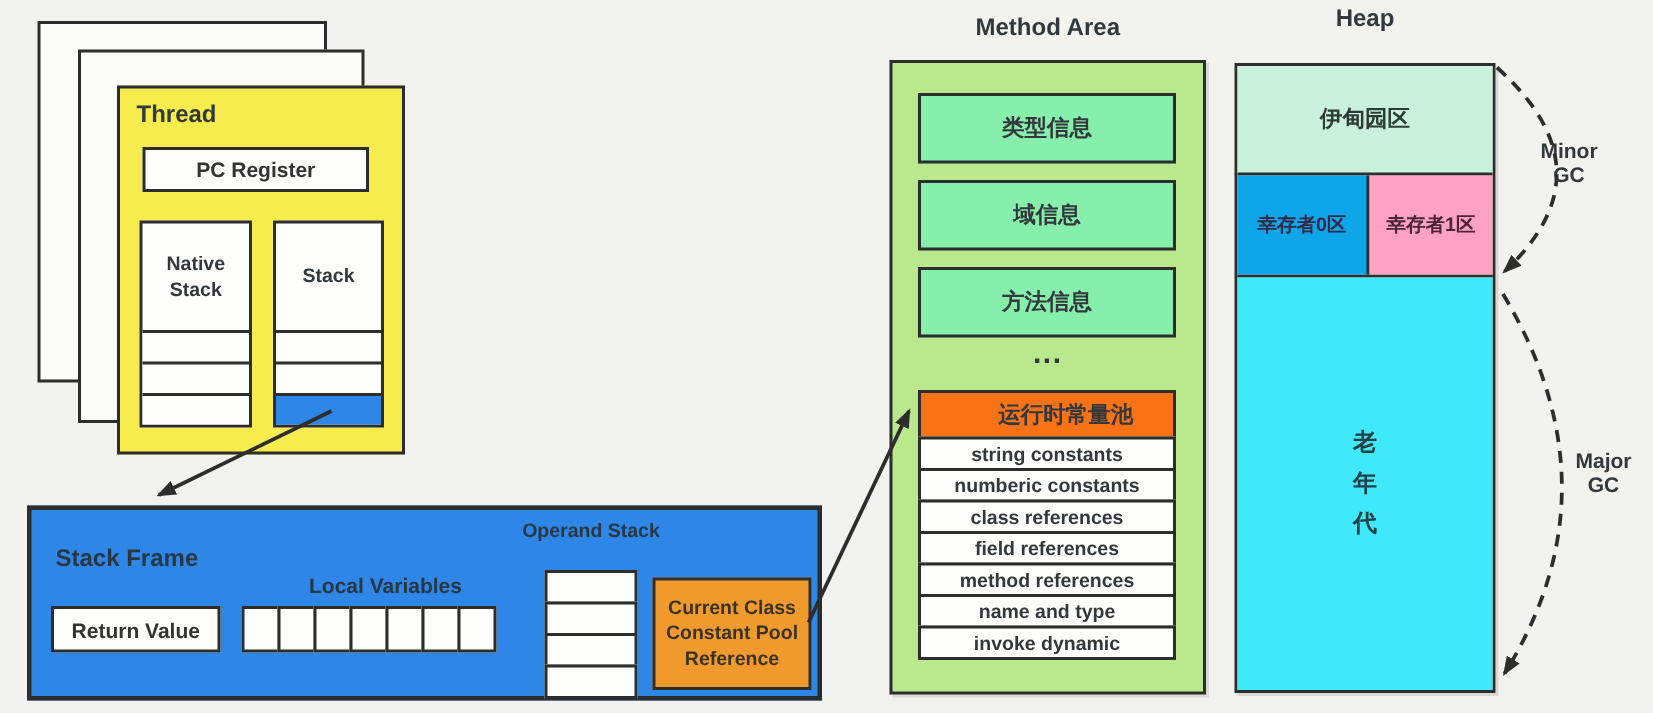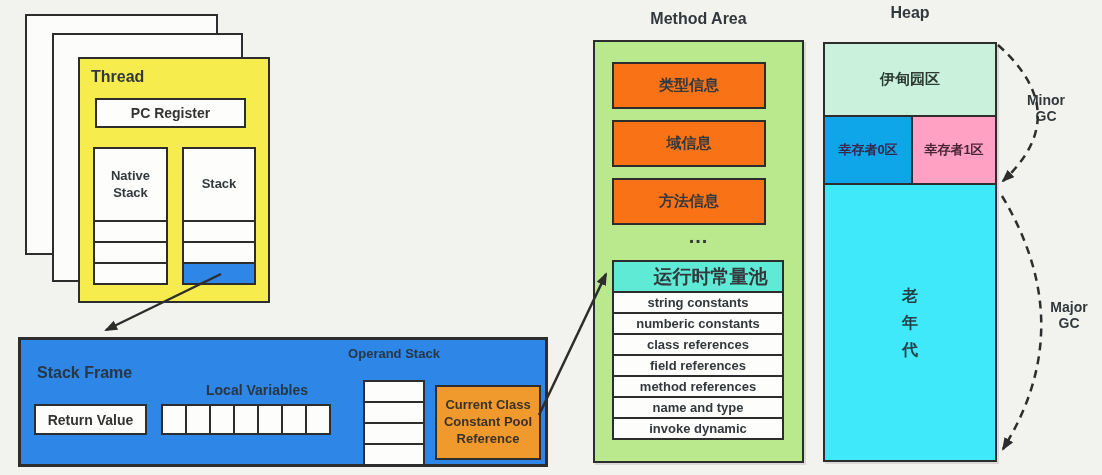--- a/index.html
+++ b/index.html
@@ -49,28 +49,28 @@
   .op-cell:first-child { margin-top: 0; }
   #constant-pool-ref { left: 414px; top: 45px; width: 106px; height: 75px;
     background: #f09a2e; border: 2px solid #2d2d2d;
     font-size: 13px; font-weight: 700; line-height: 1.3; color: #3a3226; padding: 2px; }
 
   
   #method-area-title { left: 593px; top: 10px; width: 211px; text-align: center;
     font-size: 16px; font-weight: 700; color: #33383c; }
   #method-area { left: 593px; top: 40px; width: 211px; height: 423px;
     background: #b9e88d; border: 2px solid #2d2d2d; box-shadow: 2px 2px 0 rgba(0,0,0,0.10); }
-  .ma-box { position: absolute; left: 17px; width: 154px; height: 47px;
-    border: 2px solid #2d2d2d; background: #f97316;
+  .ma-box { position: absolute; left: 17px; width: 172px; height: 47px;
+    border: 2px solid #2d2d2d; background: #86efac;
     font-size: 15px; font-weight: 700; color: #33383c; }
   #ma-ellipsis { left: 0; top: 183px; width: 100%; text-align: center;
     font-size: 20px; font-weight: 700; letter-spacing: 1px; color: #33383c; }
   #runtime-pool { left: 17px; top: 218px; width: 172px; }
-  #runtime-pool-title { height: 33px; border: 2px solid #2d2d2d; background: #5eead4;
-    font-size: 19px; font-weight: 700; color: #33383c; padding-left: 25px; }
+  #runtime-pool-title { height: 33px; border: 2px solid #2d2d2d; background: #f97316;
+    font-size: 15px; font-weight: 700; color: #33383c; padding-left: 25px; }
   .pool-row { height: 23px; border: 2px solid #2d2d2d; background: #fdfdfb; margin-top: -2px;
     font-size: 13px; font-weight: 700; color: #33383c; }
 
   
   #heap-title { left: 823px; top: 4px; width: 174px; text-align: center;
     font-size: 16px; font-weight: 700; color: #33383c; }
   #heap { left: 823px; top: 42px; width: 174px; height: 420px;
     border: 2px solid #2d2d2d; display: flex; flex-direction: column;
     box-shadow: 2px 2px 0 rgba(0,0,0,0.10); }
   #eden { height: 73px; background: #c9f1db; border-bottom: 2px solid #2d2d2d;

